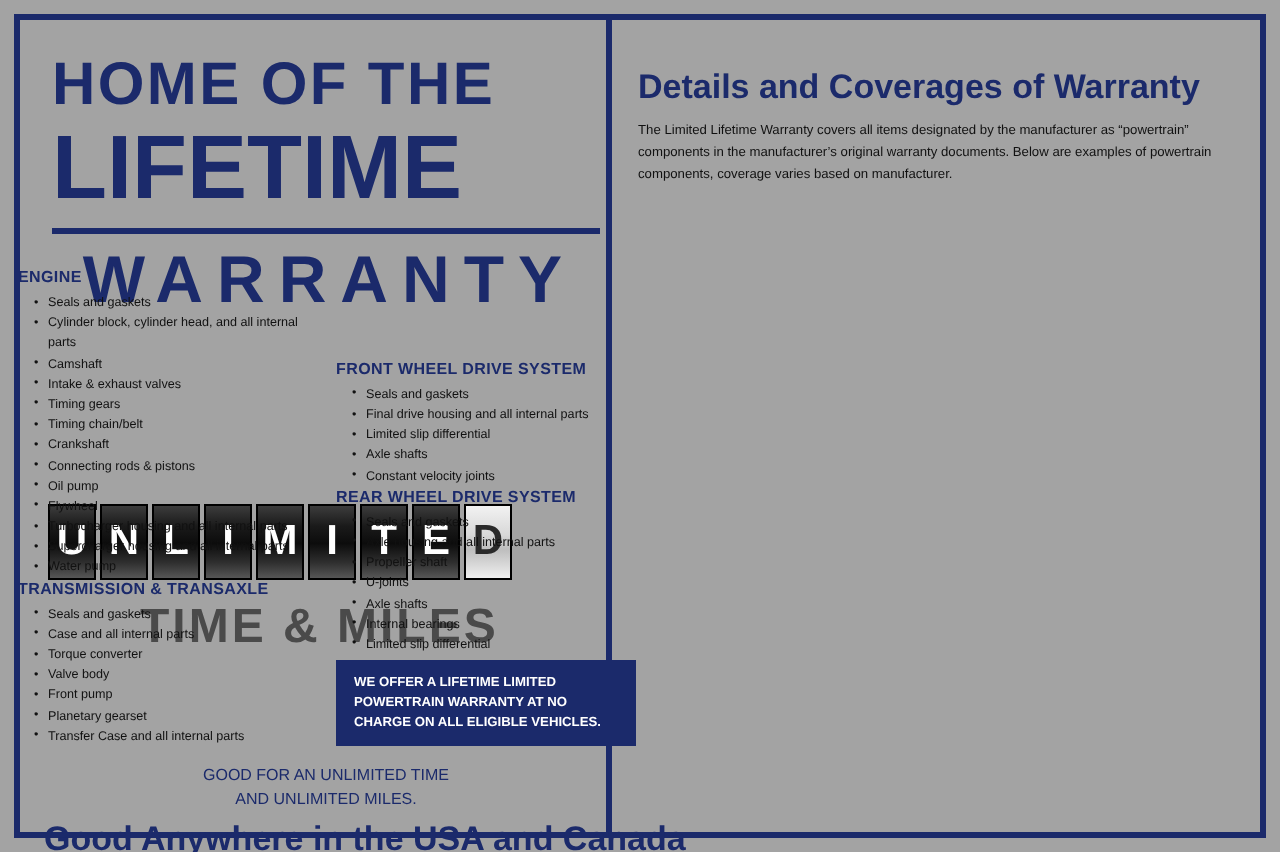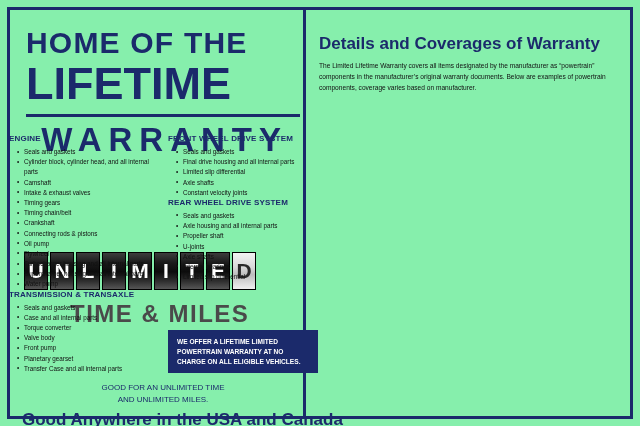--- a/index.html
+++ b/index.html
@@ -10,21 +10,21 @@
   body {
     width: 640px;
     height: 426px;
     overflow: hidden;
     font-family: "Liberation Sans", sans-serif;
   }
   .page {
     position: relative;
     width: 640px;
     height: 426px;
-    background: #86efac;
+    background: #a3a3a3;
     box-sizing: border-box;
   }
   .outer-border {
     position: absolute;
     left: 7px;
     top: 7px;
     width: 626px;
     height: 412px;
     border: 3px solid #1b2a6b;
     box-sizing: border-box;
@@ -149,20 +149,21 @@
     line-height: 1.65;
     margin: 0 6px 0 0;
   }
   .cols {
     position: absolute;
     left: 9px;
     top: 134px;
     width: 308px;
     display: flex;
     gap: 10px;
+    align-items: center;
   }
   .col {
     width: 149px;
   }
   .sec-title {
     font-weight: bold;
     color: #1b2a6b;
     font-size: 8px;
     letter-spacing: 0.2px;
     margin: 0 0 4px 0;

